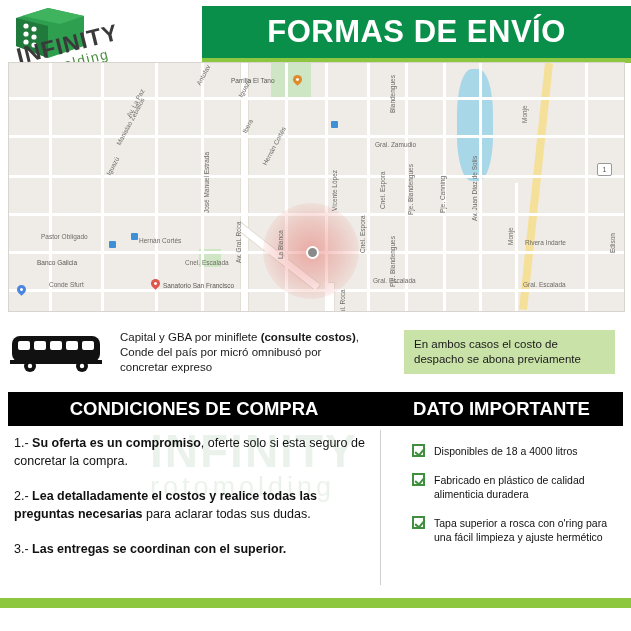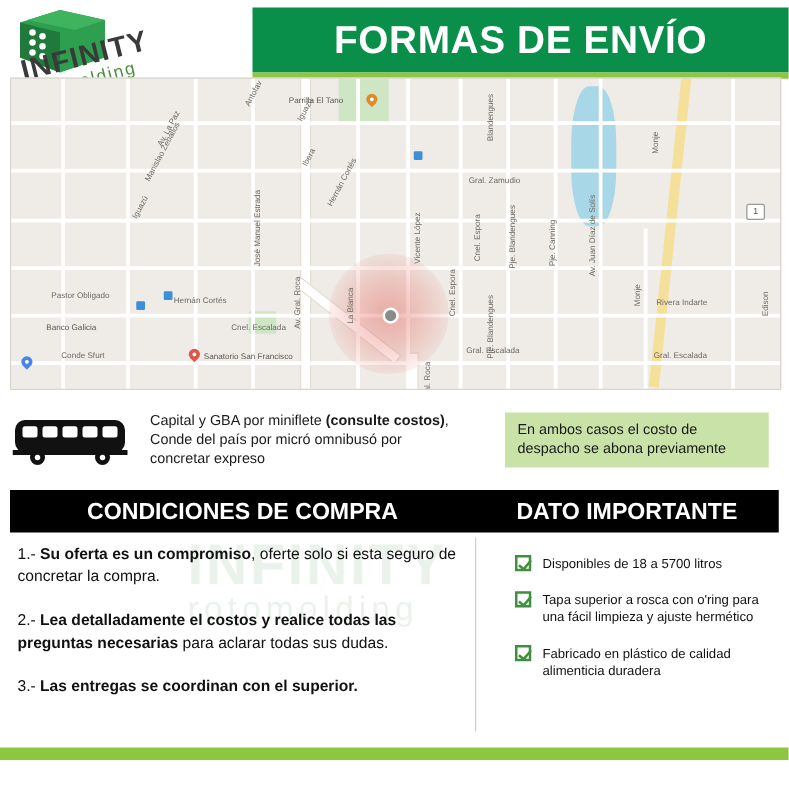--- a/index.html
+++ b/index.html
@@ -284,28 +284,28 @@
       <span>2.- </span><b>Lea detalladamente el costos y </b><b>realice todas las preguntas necesarias</b><span> para aclarar todas sus dudas.</span>
     </div>
     <div class="cond">
       <span>3.- </span><b>Las entregas se coordinan con el superior.</b>
     </div>
   </div>
 
   <div class="datos">
     <div class="dato">
       <span class="chk"></span>
-      <span>Disponibles de 18 a 5700 litros</span>
+      <span>Disponibles de 18 a 4000 litros</span>
+    </div>
+    <div class="dato">
+      <span class="chk"></span>
+      <span>Fabricado en plástico de calidad alimenticia duradera</span>
     </div>
     <div class="dato">
       <span class="chk"></span>
       <span>Tapa superior a rosca con o'ring para una fácil limpieza y ajuste hermético</span>
     </div>
-    <div class="dato">
-      <span class="chk"></span>
-      <span>Fabricado en plástico de calidad alimenticia duradera</span>
-    </div>
   </div>
 
   <div class="footer-stripe"></div>
   <div class="footer-white"></div>
 
 </div>
 
 </body></html>

